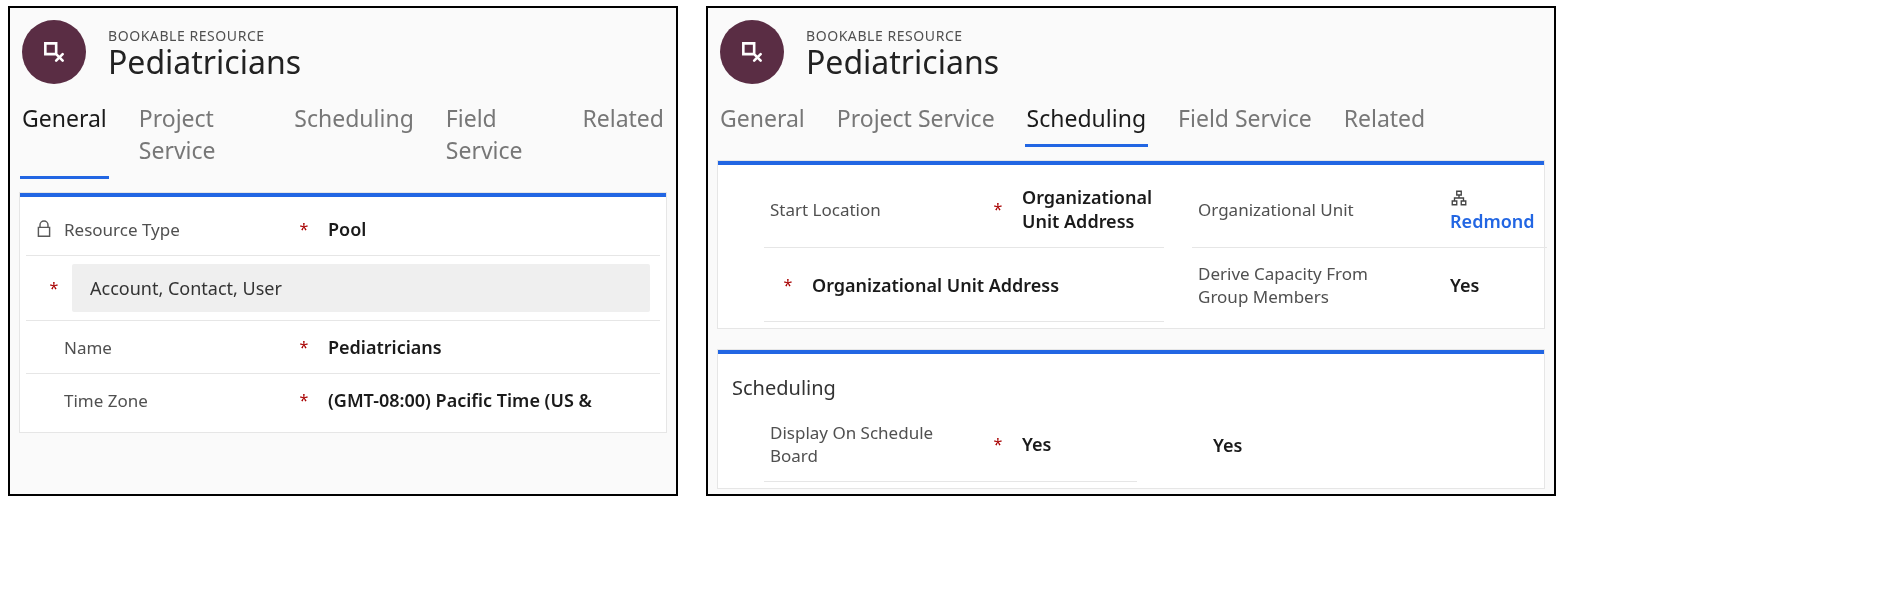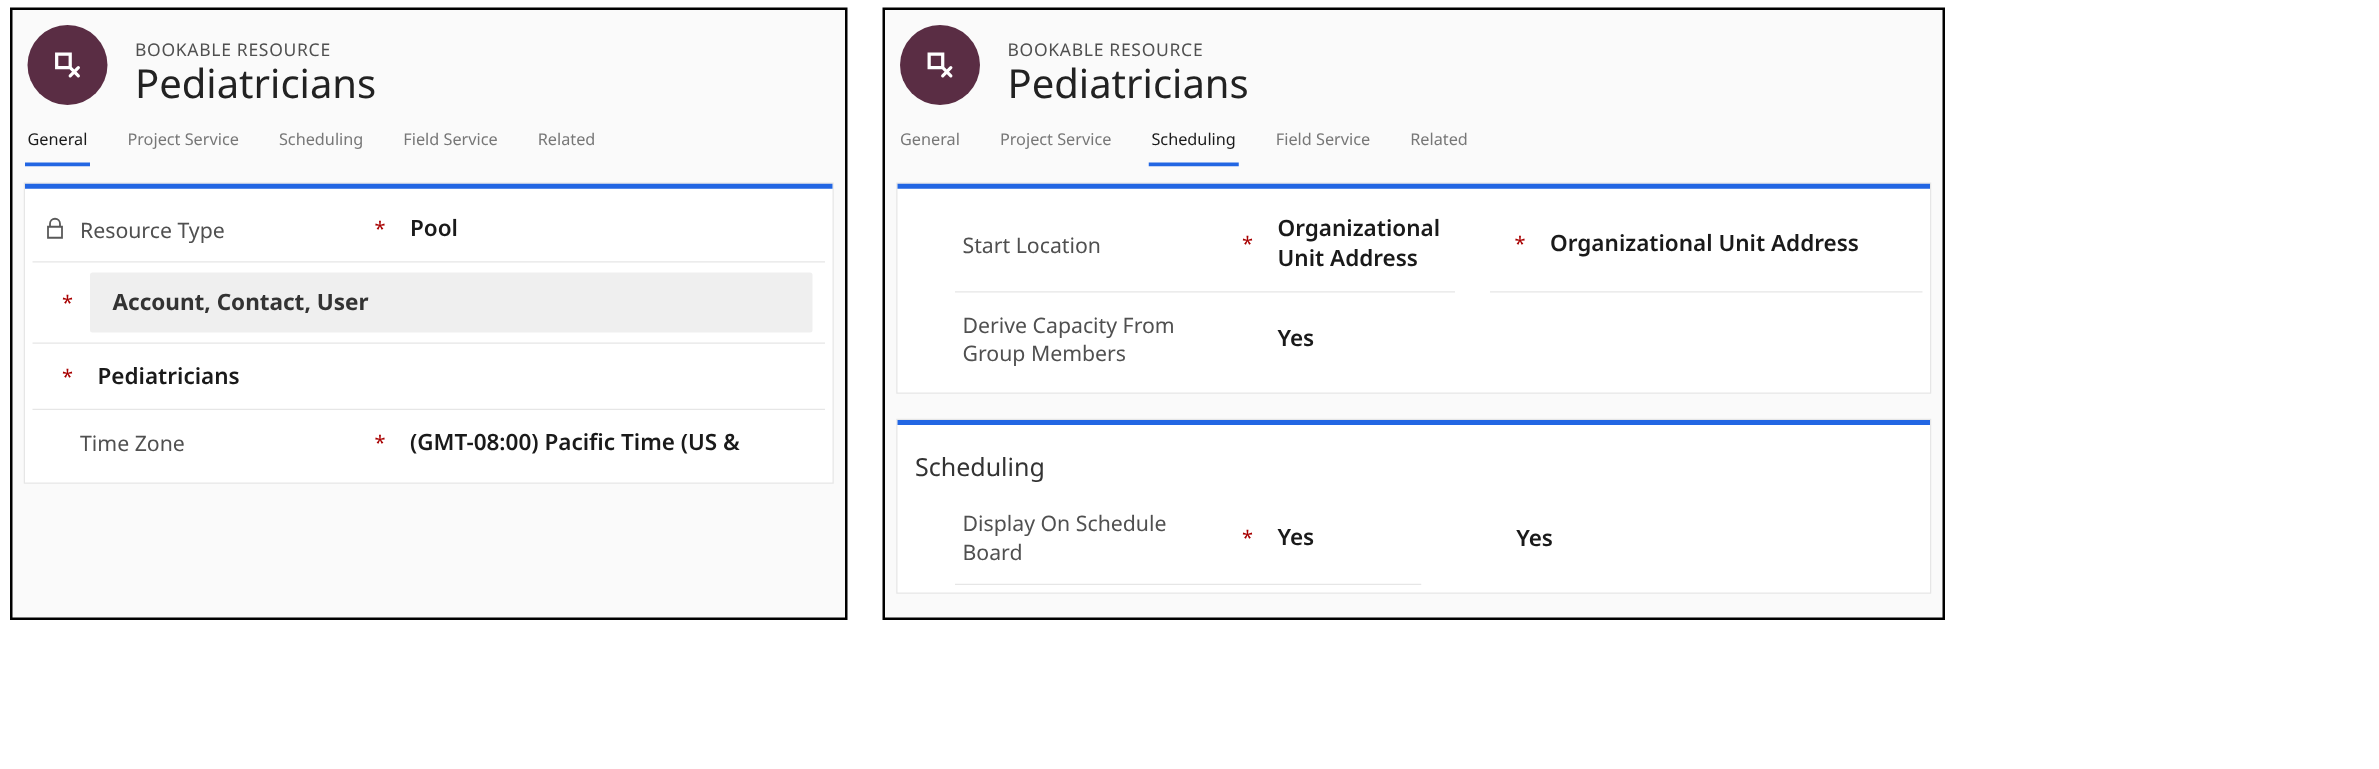--- a/index.html
+++ b/index.html
@@ -27,33 +27,33 @@
   }
   .panel{
     border:2px solid #000; box-sizing:border-box;
     background:var(--page);
     padding:6px 10px 12px 10px;
     display:flex; flex-direction:column;
   }
   .panel-left{ width:670px; height:490px; }
   .panel-right{ width:850px; height:490px; }
 
-  .header{ display:flex; align-items:flex-end; gap:22px; padding:6px 2px 10px 2px; }
+  .header{ display:flex; align-items:center; gap:22px; padding:6px 2px 10px 2px; }
   .circle{
     width:64px; height:64px; border-radius:50%;
     background:var(--header-circle);
     display:flex; align-items:center; justify-content:center; color:#fff;
   }
   .circle svg{ width:26px; height:26px; stroke:#fff; fill:none; stroke-width:2.4; }
   .titles{ display:flex; flex-direction:column; gap:0; }
   .eyebrow{ font-size:14px; letter-spacing:0.04em; color:var(--muted); text-transform:uppercase; }
   .title{ font-size:32px; font-weight:400; color:#222; line-height:1.05; }
 
   .tabs{ display:flex; gap:28px; padding:2px 0 0 0; border-bottom:1px solid transparent; }
-  .tab{ font-size:13px; color:var(--mutedlight); padding:6px 2px 12px; cursor:pointer; position:relative; }
+  .tab{ font-size:23px; color:var(--mutedlight); padding:6px 2px 12px; cursor:pointer; position:relative; }
   .tab.active{ color:#1a1a1a; }
   .tab.active::after{
     content:""; position:absolute; left:0; right:0; bottom:-1px; height:3px; background:var(--accent);
   }
 
   .card{
     margin-top:14px; border-top:4px solid var(--accent);
     background:#fff; box-shadow:0 0 0 1px var(--border-light);
     padding:6px 6px;
   }
@@ -61,21 +61,21 @@
     display:flex; align-items:center; padding:14px 10px;
     border-bottom:1px solid var(--border-light);
   }
   .row:last-child{ border-bottom:none;justify-content:flex-end; }
   .labelcell{ display:flex; align-items:center; gap:12px; width:250px; flex:0 0 auto; }
   .lock-icon{ width:16px; height:20px; stroke:var(--lock); fill:none; stroke-width:1.8; }
   .flabel{ font-size:17px; color:#505050; }
   .reqstar{ color:var(--req); font-size:16px; padding:0 10px; flex:0 0 auto; width:16px; text-align:center;}
   .valuecell{ font-size:18px; font-weight:600; color:#1a1a1a; flex:1 1 auto; padding:0 6px; }
   .valuecell.fill-box{
-    background:var(--fieldfill); font-weight:700; color:#333;
+    background:var(--fieldfill); font-weight:400; color:#333;
     padding:12px 18px; margin:-6px 0; border-radius:2px;
   }
 
   .twocol{ display:grid; grid-template-columns: 1fr 1fr; column-gap:28px;margin-left:40px; }
   .twocol .row{ padding:14px 6px; }
   .labelcell.sm{ width:210px; }
   .linkish{ color:var(--accent); font-weight:600; }
   .orgunit-icon{ width:18px; height:18px; stroke:#444; fill:none; stroke-width:1.8; margin-right:8px; vertical-align:-3px;}
 
   .section-label{ font-size:20px; color:#333; padding:14px 8px 6px; }
@@ -115,20 +115,24 @@
       <span class="reqstar">*</span>
       <div class="valuecell">Pool</div>
     </div>
 
     <div class="row">
       <span class="reqstar">*</span>
       <div class="valuecell fill-box">Account, Contact, User</div>
     </div>
 
     <div class="row">
+      <div class="labelcell">
+        <span style="width:16px"></span>
+        <span class="flabel">Name</span>
+      </div>
       <span class="reqstar">*</span>
       <div class="valuecell">Pediatricians</div>
     </div>
 
     <div class="row">
       <div class="labelcell">
         <span style="width:16px"></span>
         <span class="flabel">Time Zone</span>
       </div>
       <span class="reqstar">*</span>
@@ -160,20 +164,31 @@
 
   <div class="card">
     <div class="twocol">
       <div class="row">
         <div class="labelcell sm">
           <span class="flabel">Start Location</span>
         </div>
         <span class="reqstar">*</span>
         <div class="valuecell">Organizational Unit Address</div>
       </div>
+      <div class="row">
+        <div class="labelcell sm">
+          <span class="flabel">Organizational Unit</span>
+        </div>
+        <span class="reqstar" style="visibility:hidden">*</span>
+        <div class="valuecell">
+          <svg class="orgunit-icon" viewBox="0 0 24 24">
+              <path d="M9 3h6v5H9zM3 16h6v5H3zM15 16h6v5h-6zM12 8v4M6 16v-4h12v4"></path>
+            </svg><span class="linkish">Redmond</span>
+        </div>
+      </div>
 
       <div class="row">
         <span class="reqstar">*</span>
         <div class="valuecell">Organizational Unit Address</div>
       </div>
       <div class="row">
         <div class="labelcell sm">
           <span class="flabel">Derive Capacity From Group Members</span>
         </div>
         <span class="reqstar" style="visibility:hidden">*</span>

